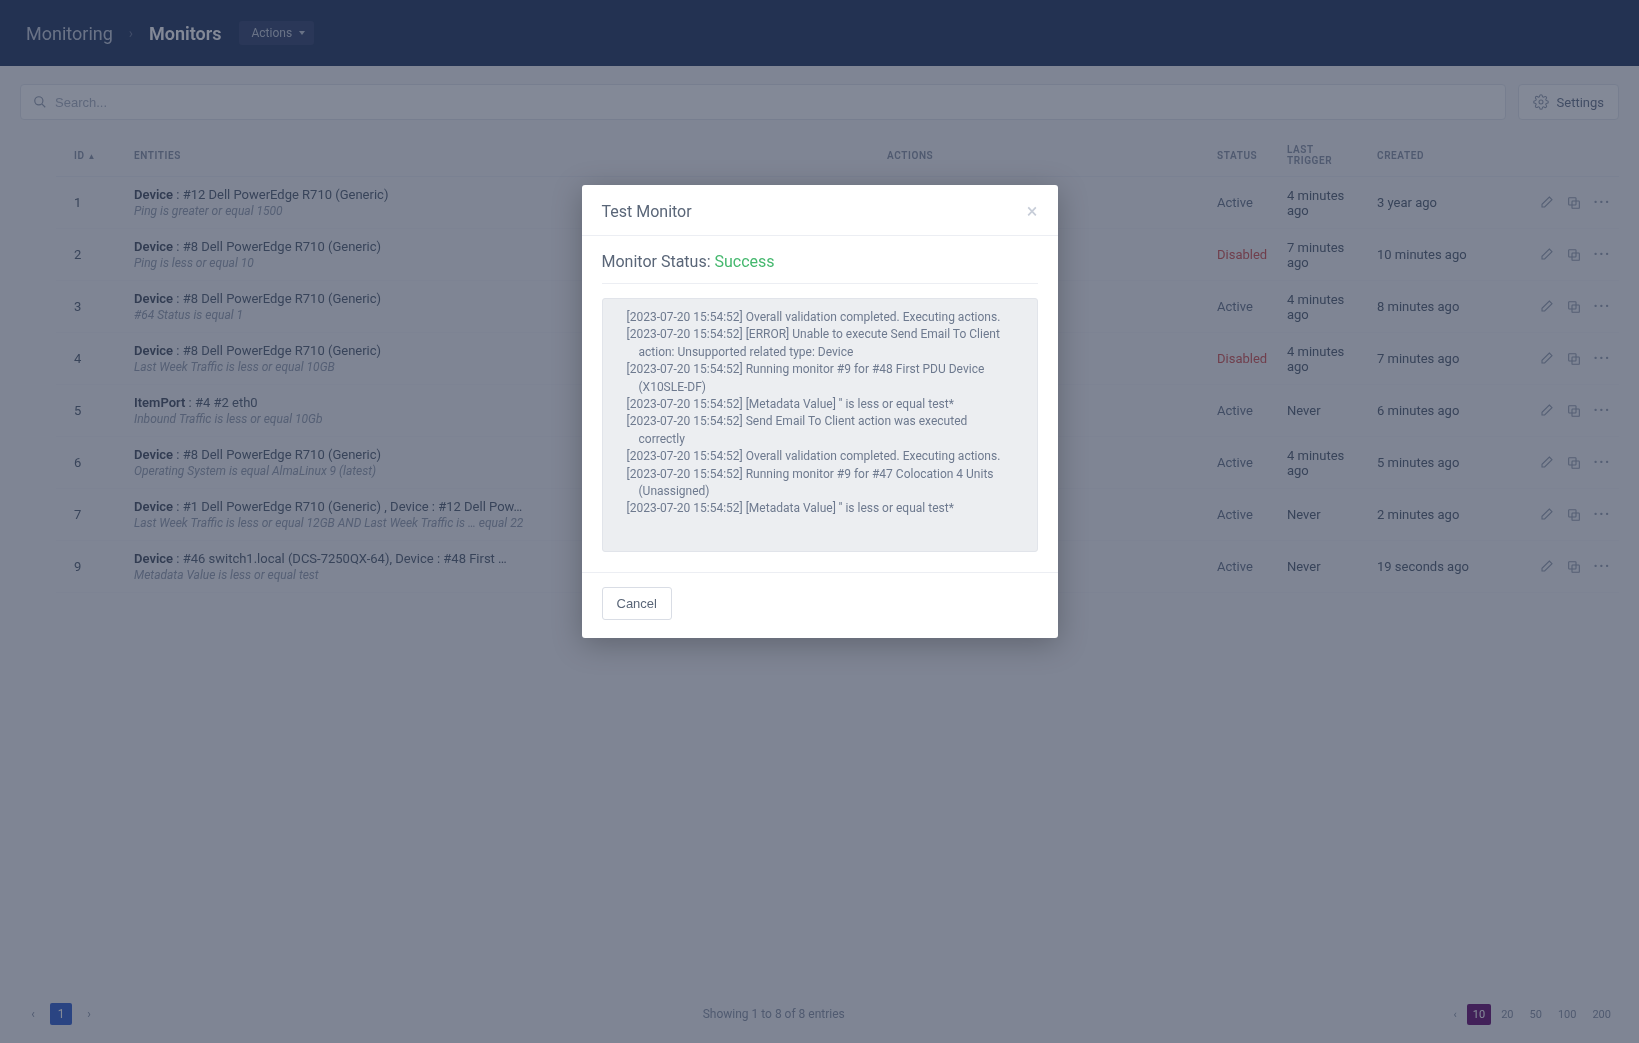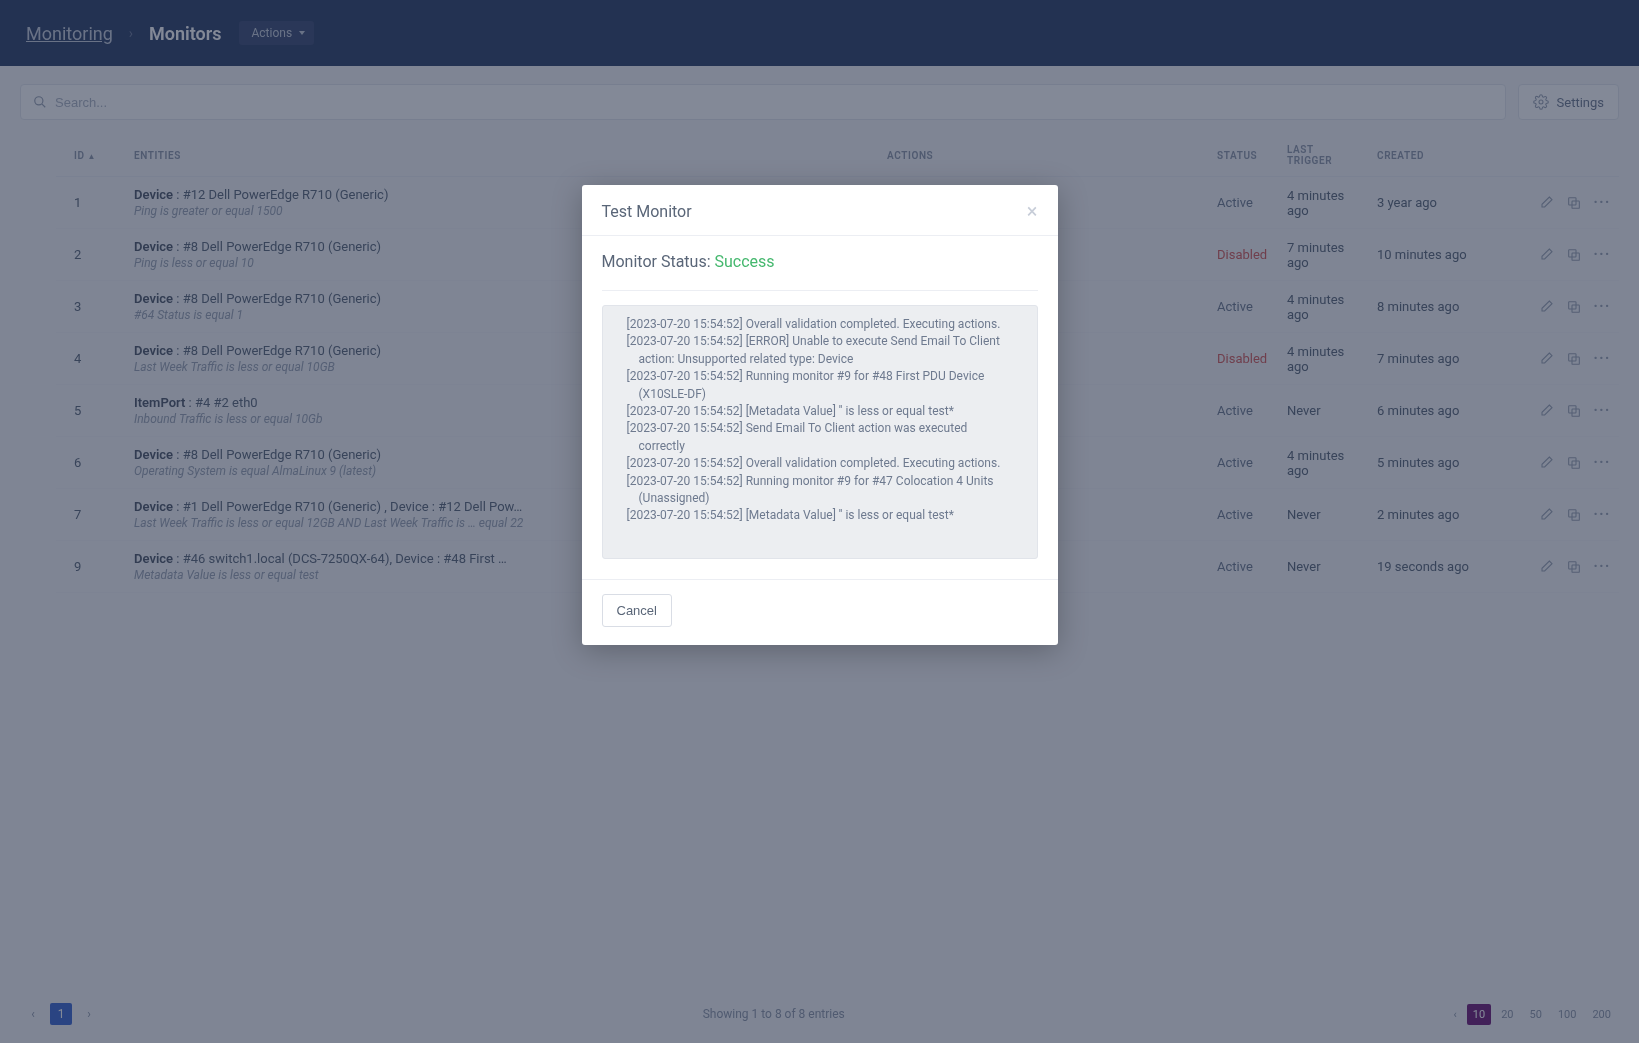--- a/index.html
+++ b/index.html
@@ -24,21 +24,20 @@
       padding: 14px 26px;
       display: flex;
       align-items: center;
       gap: 10px;
       height: 66px;
     }
     .breadcrumb-item {
       color: #c5cdda;
       font-size: 18px;
       font-weight: 400;
-      text-decoration: underline;
     }
     .breadcrumb-sep {
       color: #6b7a99;
       font-size: 14px;
       margin: 0 6px;
     }
     .breadcrumb-current {
       color: #fff;
       font-size: 18px;
       font-weight: 600;
@@ -295,21 +294,21 @@
       color: #c7cdd8;
       cursor: pointer;
       line-height: 1;
     }
     .modal-body {
       padding: 16px 20px 20px 20px;
     }
     .monitor-status {
       font-size: 16px;
       color: #5a6678;
-      padding-bottom: 19px;
+      padding-bottom: 12px;
       border-bottom: 1px solid #eceef3;
     }
     .monitor-status .success {
       color: #45b86e;
     }
     .log-box {
       margin-top: 14px;
       background: #eceef1;
       border: 1px solid #e1e4ea;
       border-radius: 3px;

